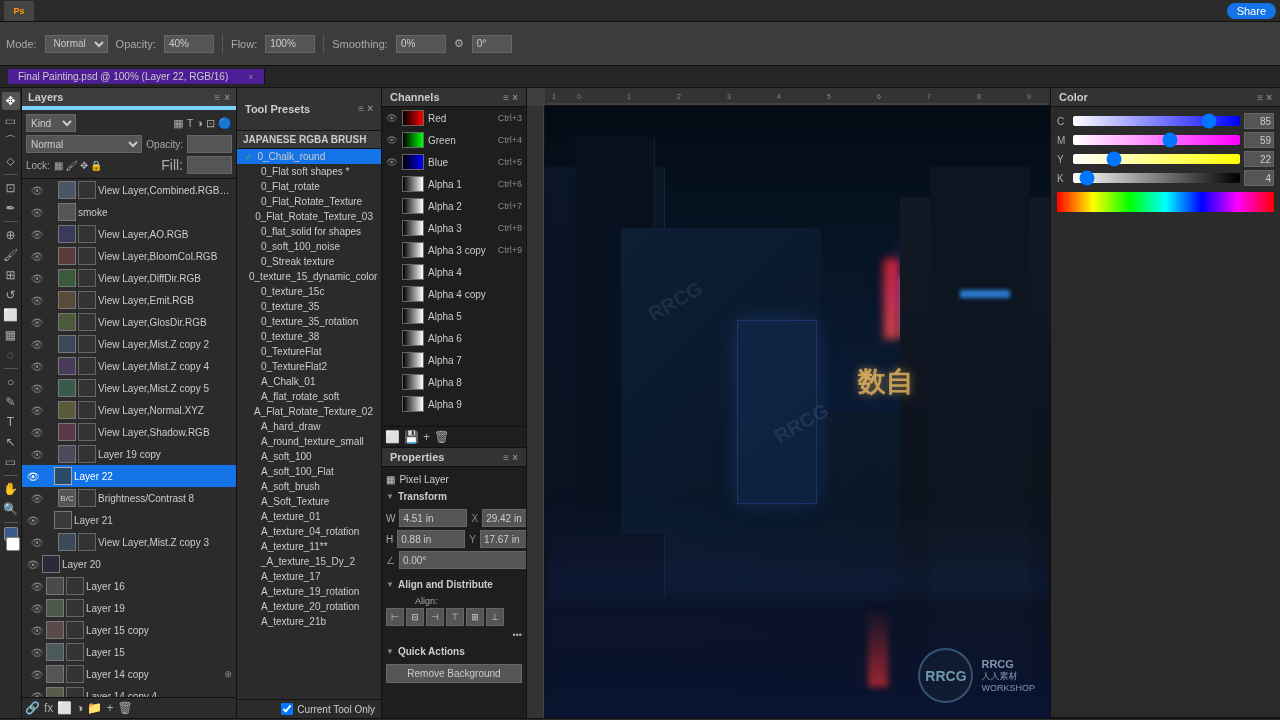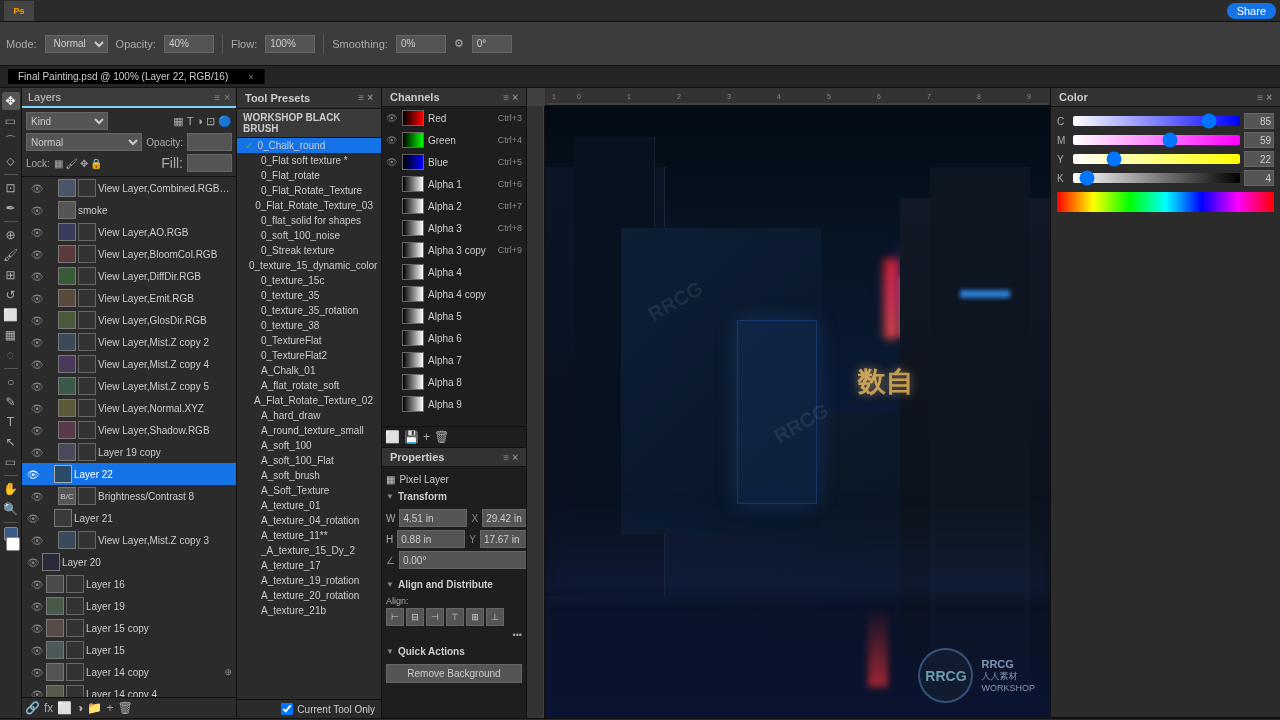--- a/index.html
+++ b/index.html
@@ -15,42 +15,42 @@
     #options-bar { display: flex; align-items: center; background: #3c3c3c; height: 44px; padding: 0 6px; border-bottom: 1px solid #111; gap: 8px; font-size: 11px; }
     .options-label { color: #aaa; }
     .options-select { background: #555; border: 1px solid #666; color: #ccc; padding: 1px 4px; font-size: 10px; height: 18px; }
     .options-input { background: #555; border: 1px solid #666; color: #ccc; padding: 1px 4px; font-size: 10px; height: 18px; width: 50px; }
     .options-divider { width: 1px; height: 20px; background: #555; }
     .share-btn { background: #1473e6; color: #fff; border: none; padding: 2px 10px; border-radius: 12px; font-size: 11px; cursor: pointer; margin-left: auto; }
 
     
     #tab-bar { background: #252525; height: 22px; display: flex; align-items: center; padding: 0 8px; border-bottom: 1px solid #111; }
     .tab { background: #3c3c3c; padding: 2px 10px; font-size: 10px; color: #ccc; border-right: 1px solid #111; cursor: pointer; display: flex; align-items: center; gap: 4px; }
-    .tab.active { background: #000000; gap: 20px; }
+    .tab.active { background: #4c1d95; gap: 20px; }
     .tab .close-x { font-size: 9px; color: #888; }
 
     
     #main { display: flex; height: calc(720px - 22px - 28px - 22px - 18px); }
 
     
     #left-toolbar { width: 22px; background: #2b2b2b; border-right: 1px solid #111; display: flex; flex-direction: column; align-items: center; padding: 4px 2px; gap: 2px; }
     .tool-btn { width: 18px; height: 18px; display: flex; align-items: center; justify-content: center; cursor: pointer; color: #aaa; font-size: 12px; border-radius: 2px; }
     .tool-btn:hover, .tool-btn.active { background: #555; color: #fff; }
     .tool-separator { width: 14px; height: 1px; background: #555; margin: 2px 0; }
 
     
     #layers-panel { width: 215px; background: #2b2b2b; border-right: 1px solid #111; display: flex; flex-direction: column; height: 100%; }
-    .panel-header { background: #3c3c3c; padding: 3px 6px; font-size: 11px; font-weight: normal; color: #ccc; display: flex; align-items: center; justify-content: space-between; border-bottom: 2px solid #7dd3fc; }
+    .panel-header { background: #3c3c3c; padding: 3px 6px; font-size: 11px; font-weight: bold; color: #ccc; display: flex; align-items: center; justify-content: space-between; border-bottom: 4px solid #7dd3fc; }
     .panel-header-icons { display: flex; gap: 4px; }
     .panel-icon { font-size: 10px; color: #888; cursor: pointer; }
 
     
     #layers-controls { padding: 4px; border-bottom: 1px solid #111; }
     .layers-top-row { display: flex; align-items: center; gap: 4px; margin-bottom: 3px; }
-    .kind-select { background: #555; border: 1px solid #666; color: #ccc; font-size: 10px; height: 18px; width: 82px; }
+    .kind-select { background: #555; border: 1px solid #666; color: #ccc; font-size: 10px; height: 18px; width: 50px; }
     .mode-row { display: flex; align-items: center; gap: 4px; margin-bottom: 3px; }
     .mode-select { background: #555; border: 1px solid #666; color: #ccc; font-size: 10px; height: 18px; flex: 1; }
     .opacity-label { color: #aaa; font-size: 10px; }
     .opacity-input { background: #555; border: 1px solid #666; color: #ccc; font-size: 10px; height: 18px; width: 45px; text-align: right; }
     .lock-row { display: flex; align-items: center; gap: 4px; }
     .lock-icons { display: flex; gap: 2px; }
     .lock-icon { font-size: 10px; color: #aaa; cursor: pointer; }
     .fill-label { color: #aaa; font-size: 14px; margin-left: auto; }
     .fill-input { background: #555; border: 1px solid #666; color: #ccc; font-size: 10px; height: 18px; width: 45px; text-align: right; }
 
@@ -74,21 +74,21 @@
 
     
     #tool-presets-panel { width: 145px; background: #2b2b2b; border-right: 1px solid #111; display: flex; flex-direction: column; height: 100%; }
     .preset-item { padding: 2px 8px; font-size: 10px; color: #ccc; cursor: pointer; display: flex; align-items: center; gap: 4px; }
     .preset-item.active { background: #1473e6; }
     .preset-check { color: #4caf50; font-size: 10px; }
     #presets-list { flex: 1; overflow-y: auto; }
     #presets-list::-webkit-scrollbar { width: 4px; }
     #presets-list::-webkit-scrollbar-track { background: #2b2b2b; }
     #presets-list::-webkit-scrollbar-thumb { background: #555; }
-    #presets-header { background: #333; padding: 4px 8px; font-size: 11px; font-weight: bold; color: #ccc; border-bottom: 1px solid #111; display: flex; align-items: flex-start; justify-content: space-between; }
+    #presets-header { background: #333; padding: 15px 8px; font-size: 11px; font-weight: bold; color: #ccc; border-bottom: 1px solid #111; display: flex; align-items: flex-start; justify-content: space-between; }
     #channels-header { background: #333; padding: 3px 8px; font-size: 11px; font-weight: bold; color: #ccc; border-bottom: 1px solid #111; display: flex; align-items: center; justify-content: space-between; }
     #channels-list { flex: 1; overflow-y: auto; }
     #channels-list::-webkit-scrollbar { width: 4px; }
     #channels-list::-webkit-scrollbar-track { background: #2b2b2b; }
     #channels-list::-webkit-scrollbar-thumb { background: #555; }
     .channel-item { display: flex; align-items: center; padding: 2px 4px; height: 22px; gap: 4px; cursor: pointer; }
     .channel-eye { font-size: 9px; color: #888; width: 12px; }
     .channel-thumb { width: 22px; height: 16px; flex-shrink: 0; border: 1px solid #666; }
     .channel-thumb.red { background: linear-gradient(to right, #000, #f00); }
     .channel-thumb.green { background: linear-gradient(to right, #000, #0f0); }
@@ -429,29 +429,29 @@
   </div>
 
   <div id="tool-presets-panel">
     <div id="presets-header" class="panel-header">
       <span>Tool Presets</span>
       <div style="display:flex;gap:3px;">
         <span class="panel-icon">≡</span>
         <span class="panel-icon">×</span>
       </div>
     </div>
-    <div style="padding:3px 6px; background:#3a3a3a; border-bottom:1px solid #111; font-size:10px; color:#ccc; font-weight:bold;">WORKSHOP BLACK BRUSH</div>
+    <div style="padding:3px 6px; background:#3a3a3a; border-bottom:1px solid #111; font-size:10px; color:#ccc; font-weight:bold;">JAPANESE RGBA BRUSH</div>
     <div id="presets-list">
       <div class="preset-item active">
         <span class="preset-check">✓</span>
         <span>0_Chalk_round</span>
       </div>
       <div class="preset-item">
         <span style="width:12px;"></span>
-        <span>0_Flat soft texture *</span>
+        <span>0_Flat soft shapes *</span>
       </div>
       <div class="preset-item">
         <span style="width:12px;"></span>
         <span>0_Flat_rotate</span>
       </div>
       <div class="preset-item">
         <span style="width:12px;"></span>
         <span>0_Flat_Rotate_Texture</span>
       </div>
       <div class="preset-item">
@@ -704,21 +704,21 @@
             <span style="font-size:10px;color:#888;">∠</span>
             <input class="props-input" value="0.00°" style="">
 
           </div>
         </div>
         <div class="props-section-header">
           <span class="props-triangle">▼</span>
           <span>Align and Distribute</span>
         </div>
         <div style="padding:3px 0;">
-          <div style="font-size:9px;color:#aaa;margin-bottom:2px;">Align:</div>
+          <div style="font-size:9px;color:#aaa;margin-bottom:2px;margin-left:29px;">Align:</div>
           <div class="align-icons">
             <div class="align-btn">⊢</div>
             <div class="align-btn">⊟</div>
             <div class="align-btn">⊣</div>
             <div class="align-btn">⊤</div>
             <div class="align-btn">⊞</div>
             <div class="align-btn">⊥</div>
           </div>
           <div style="font-size:9px;color:#aaa;margin-top:4px;text-align:right;cursor:pointer;">•••</div>
         </div>

